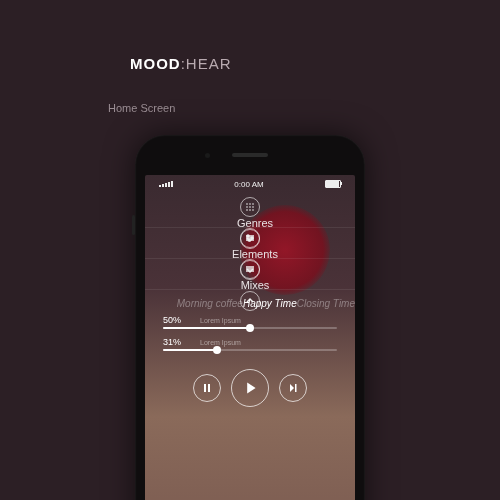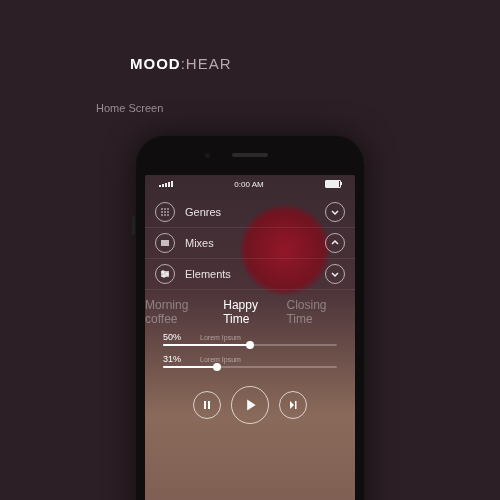--- a/index.html
+++ b/index.html
@@ -1,41 +1,41 @@
 <!DOCTYPE html>
 <html><head>
 <meta charset="utf-8">
 <style>
   html,body{margin:0;padding:0;width:500px;height:500px;background:#2c1f25;font-family:-apple-system,Helvetica,Arial,sans-serif;color:#d6cfd2;overflow:hidden;}
   .page{position:relative;width:500px;height:377px;}
   .brand{position:absolute;left:130px;top:55px;font-size:15px;letter-spacing:1px;}
   .brand .b1{font-weight:700;color:#fff;}
   .brand .b2{font-weight:300;color:#b8a9af;}
-  .subtitle{position:absolute;left:96px;top:102px;font-size:11px;color:#9a8d93;font-weight:300;}
+  .subtitle{position:absolute;left:108px;top:102px;font-size:11px;color:#9a8d93;font-weight:300;}
   .phone{position:absolute;left:135px;top:135px;width:230px;height:480px;background:#0f0d0e;border-radius:30px;box-shadow:0 0 30px rgba(0,0,0,.6), inset 0 0 2px rgba(255,255,255,.15);}
   .phone::before{content:"";position:absolute;left:-3px;top:80px;width:3px;height:20px;background:#222;border-radius:2px;}
   .speaker{position:absolute;top:18px;left:50%;transform:translateX(-50%);width:36px;height:4px;background:#2a2a2a;border-radius:3px;}
   .camera{position:absolute;top:18px;left:70px;width:5px;height:5px;background:#1a1a1a;border-radius:50%;}
   .screen{position:absolute;left:10px;top:40px;width:210px;height:372px;background:linear-gradient(180deg,#3a2a30 0%,#4a3238 30%,#8a6a5a 65%,#7a5a50 100%);overflow:hidden;border-radius:2px;}
   .reddot{position:absolute;left:95px;top:30px;width:90px;height:90px;background:radial-gradient(circle,#a01225 0%,#7a0f1d 60%,rgba(122,15,29,0) 75%);border-radius:50%;opacity:.85;}
   .statusbar{display:flex;justify-content:space-between;align-items:center;height:14px;padding:2px 14px;font-size:8px;color:#eee;position:relative;z-index:5;}
   .sb-left,.sb-right{display:flex;align-items:center;gap:3px;}
   .sig{display:flex;gap:1px;align-items:flex-end;}
   .sig span{width:2px;background:#eee;display:block;}
   .sig span:nth-child(1){height:2px}.sig span:nth-child(2){height:3px}.sig span:nth-child(3){height:4px}.sig span:nth-child(4){height:5px}.sig span:nth-child(5){height:6px}
   .batt{width:14px;height:6px;border:1px solid #eee;border-radius:1px;position:relative;}
   .batt::after{content:"";position:absolute;right:-2px;top:1px;width:1px;height:3px;background:#eee;}
   .batt-fill{background:#eee;height:100%;width:90%;}
   .menu{position:relative;z-index:4;margin-top:4px;}
-  .menu-row{display:flex;align-items:center;height:30px;padding:0 10px;border-bottom:1px solid rgba(255,255,255,.08);}
+  .menu-row{display:flex;align-items:center;height:30px;padding:0 10px;border-bottom:1px solid rgba(255,255,255,.08);flex-direction:column;}
   .ring{width:18px;height:18px;border:1px solid rgba(255,255,255,.6);border-radius:50%;display:flex;align-items:center;justify-content:center;flex-shrink:0;}
   .ring svg{width:10px;height:10px;stroke:#eee;stroke-width:1.5;fill:none;}
   .dots svg{fill:#eee;stroke:none;}
   .menu-label{flex:1;font-size:11px;font-weight:300;color:#e8e2e4;margin-left:10px;}
-  .tabs{display:flex;justify-content:flex-end;margin:8px 0 4px;font-size:12px;position:relative;z-index:4;}
+  .tabs{display:flex;justify-content:flex-end;margin:8px 0 4px;font-size:10px;position:relative;z-index:4;font-style:italic;}
   .tab{color:rgba(255,255,255,.35);}
   .tab.active{color:#fff;}
   .sliders{padding:2px 18px;position:relative;z-index:4;}
   .slider{margin-bottom:8px;}
   .sl-top{display:flex;align-items:baseline;gap:19px;font-size:7px;margin-bottom:2px;}
   .sl-pct{font-size:9px;color:#fff;font-weight:400;}
   .sl-lbl{color:rgba(255,255,255,.45);}
   .track{height:2px;background:rgba(255,255,255,.25);position:relative;border-radius:2px;}
   .fill{height:100%;background:#fff;border-radius:2px;}
   .knob{position:absolute;top:-3px;width:8px;height:8px;background:#fff;border-radius:50%;transform:translateX(-50%);}
@@ -98,42 +98,42 @@
           <div class="ring">
               <svg viewBox="0 0 10 10">
                 <path d="M2 4l3 3 3-3"></path>
               </svg>
             </div>
         </div>
         <div class="menu-row">
           <div class="ring">
               <svg viewBox="0 0 10 10">
                 <path d="M1 3h8M1 5h8M1 7h8"></path>
-              </svg>
-            </div>
-          <div class="menu-label">Mixes</div>
-          <div class="ring">
-              <svg viewBox="0 0 10 10">
-                <path d="M2 6l3-3 3 3"></path>
-              </svg>
-            </div>
-        </div>
-        <div class="menu-row">
-          <div class="ring">
-              <svg viewBox="0 0 10 10">
-                <path d="M1 3h8M1 5h8M1 7h8"></path>
                 <circle cx="3" cy="3" r="1" fill="#eee"></circle>
                 <circle cx="7" cy="5" r="1" fill="#eee"></circle>
                 <circle cx="4" cy="7" r="1" fill="#eee"></circle>
               </svg>
             </div>
           <div class="menu-label">Elements</div>
           <div class="ring">
               <svg viewBox="0 0 10 10">
                 <path d="M2 4l3 3 3-3"></path>
+              </svg>
+            </div>
+        </div>
+        <div class="menu-row">
+          <div class="ring">
+              <svg viewBox="0 0 10 10">
+                <path d="M1 3h8M1 5h8M1 7h8"></path>
+              </svg>
+            </div>
+          <div class="menu-label">Mixes</div>
+          <div class="ring">
+              <svg viewBox="0 0 10 10">
+                <path d="M2 6l3-3 3 3"></path>
               </svg>
             </div>
         </div>
       </div>
 
       <div class="tabs">
         <div class="tab">Morning coffee</div>
         <div class="tab active">Happy Time</div>
         <div class="tab">Closing Time</div>
       </div>

